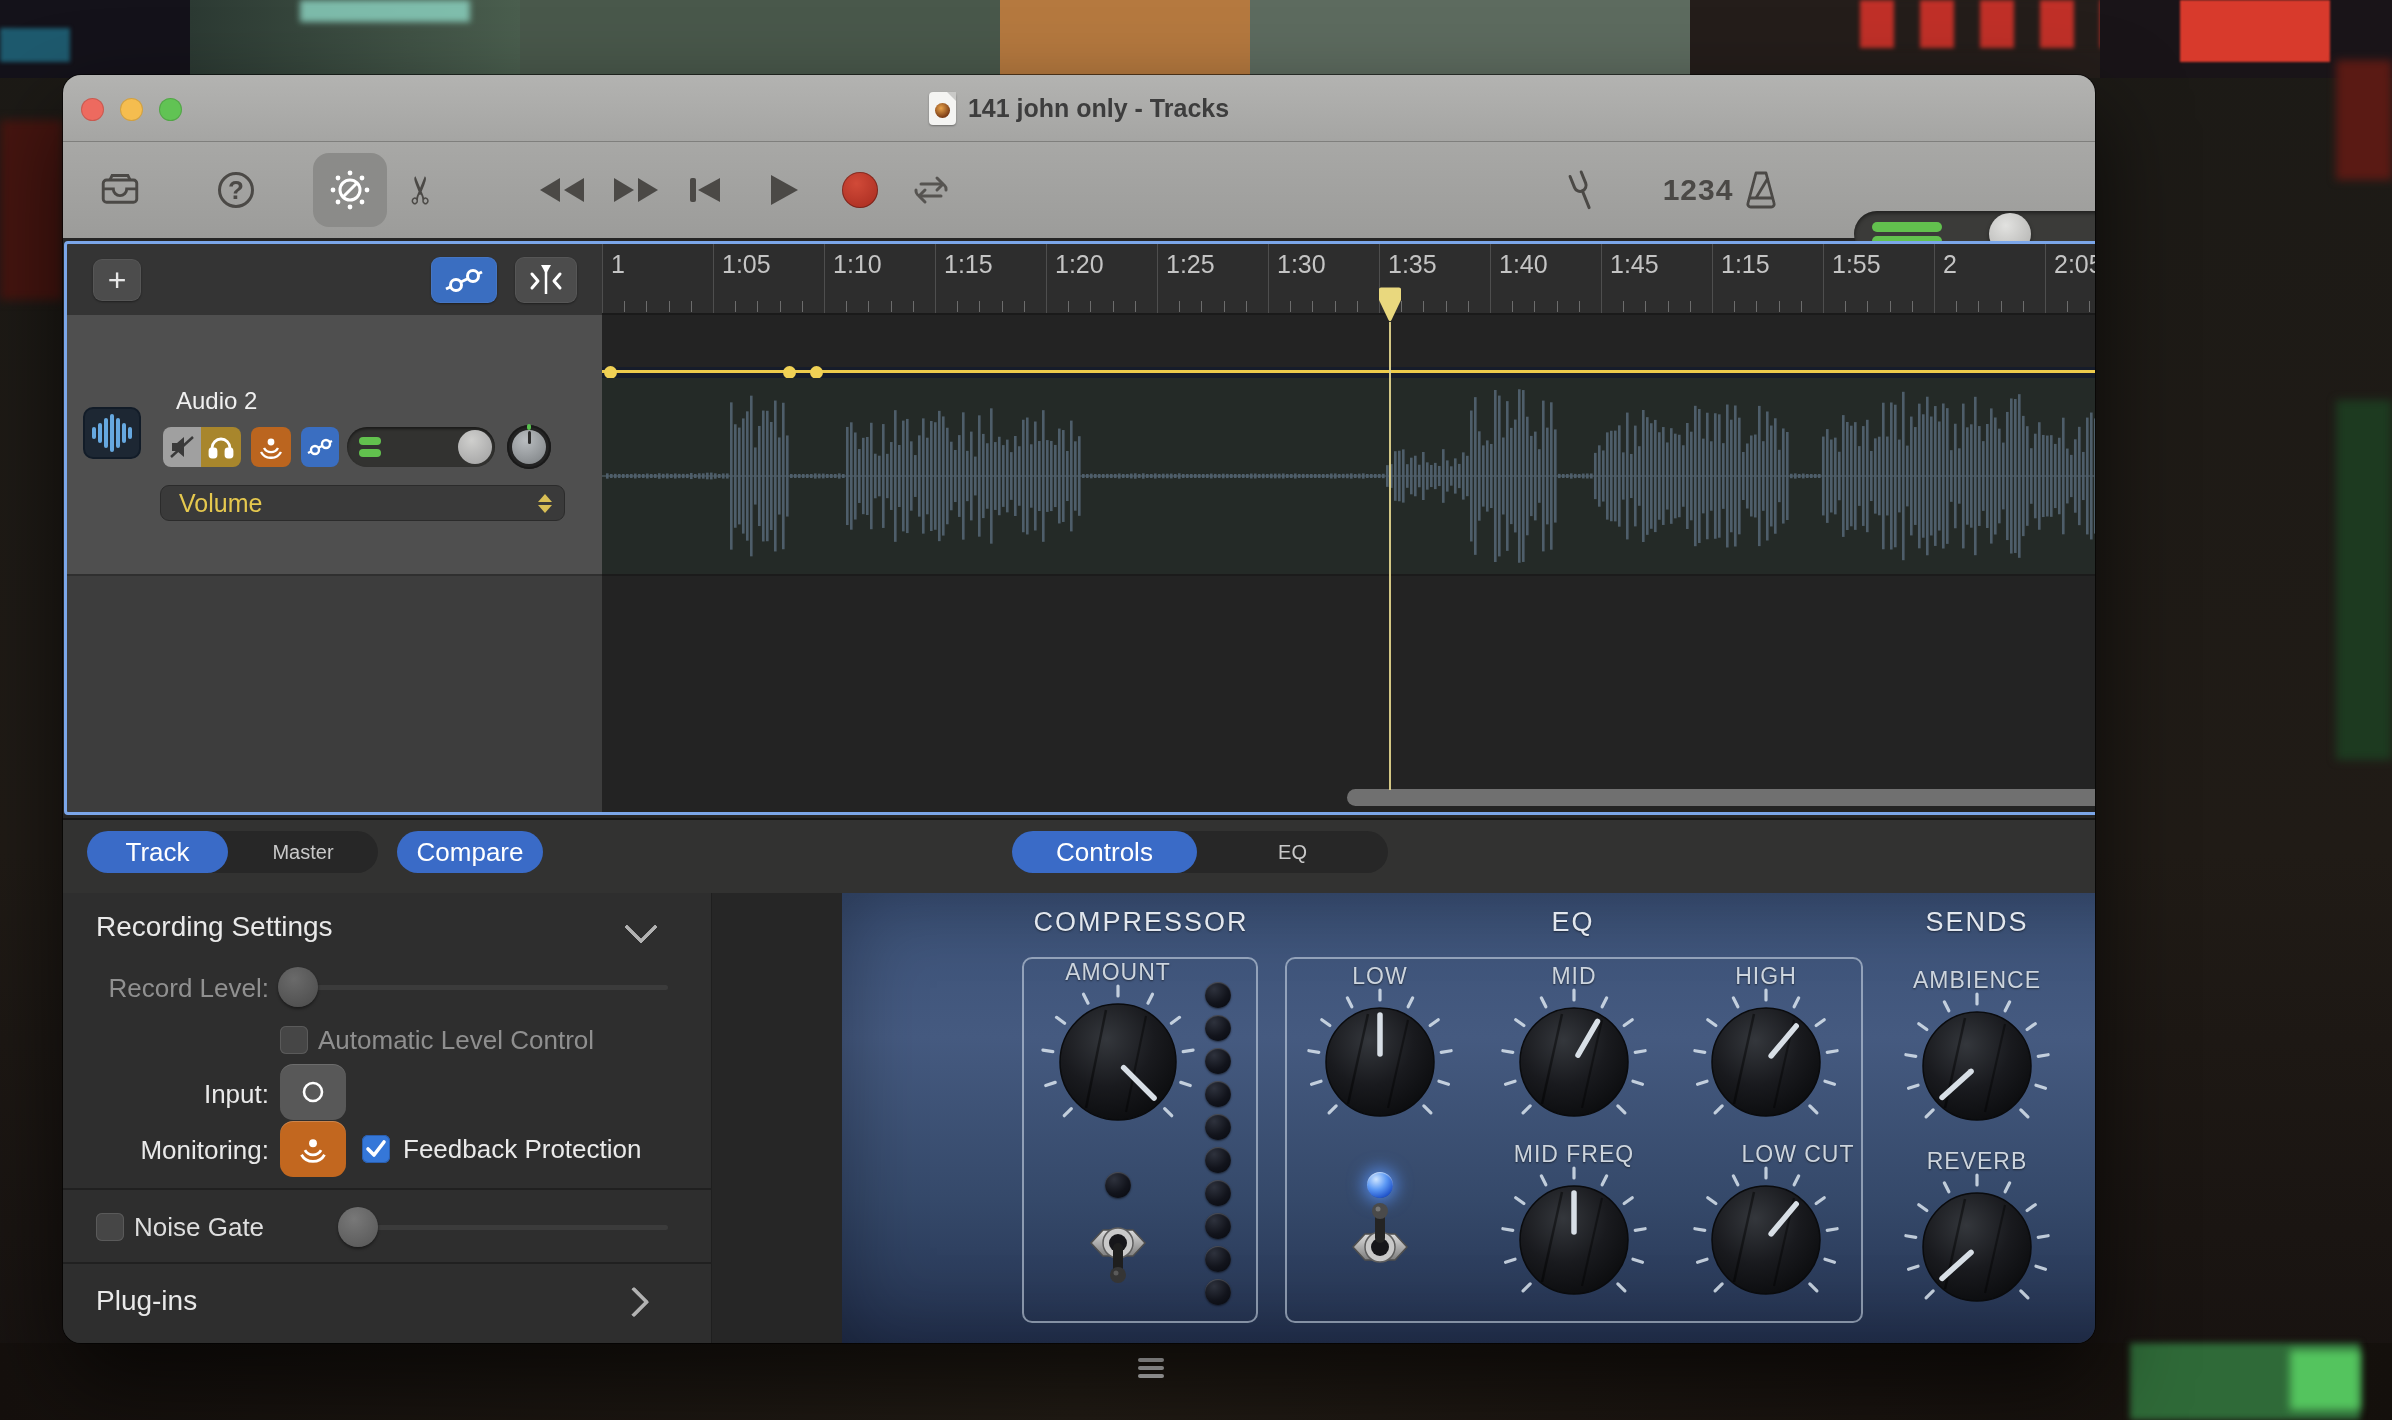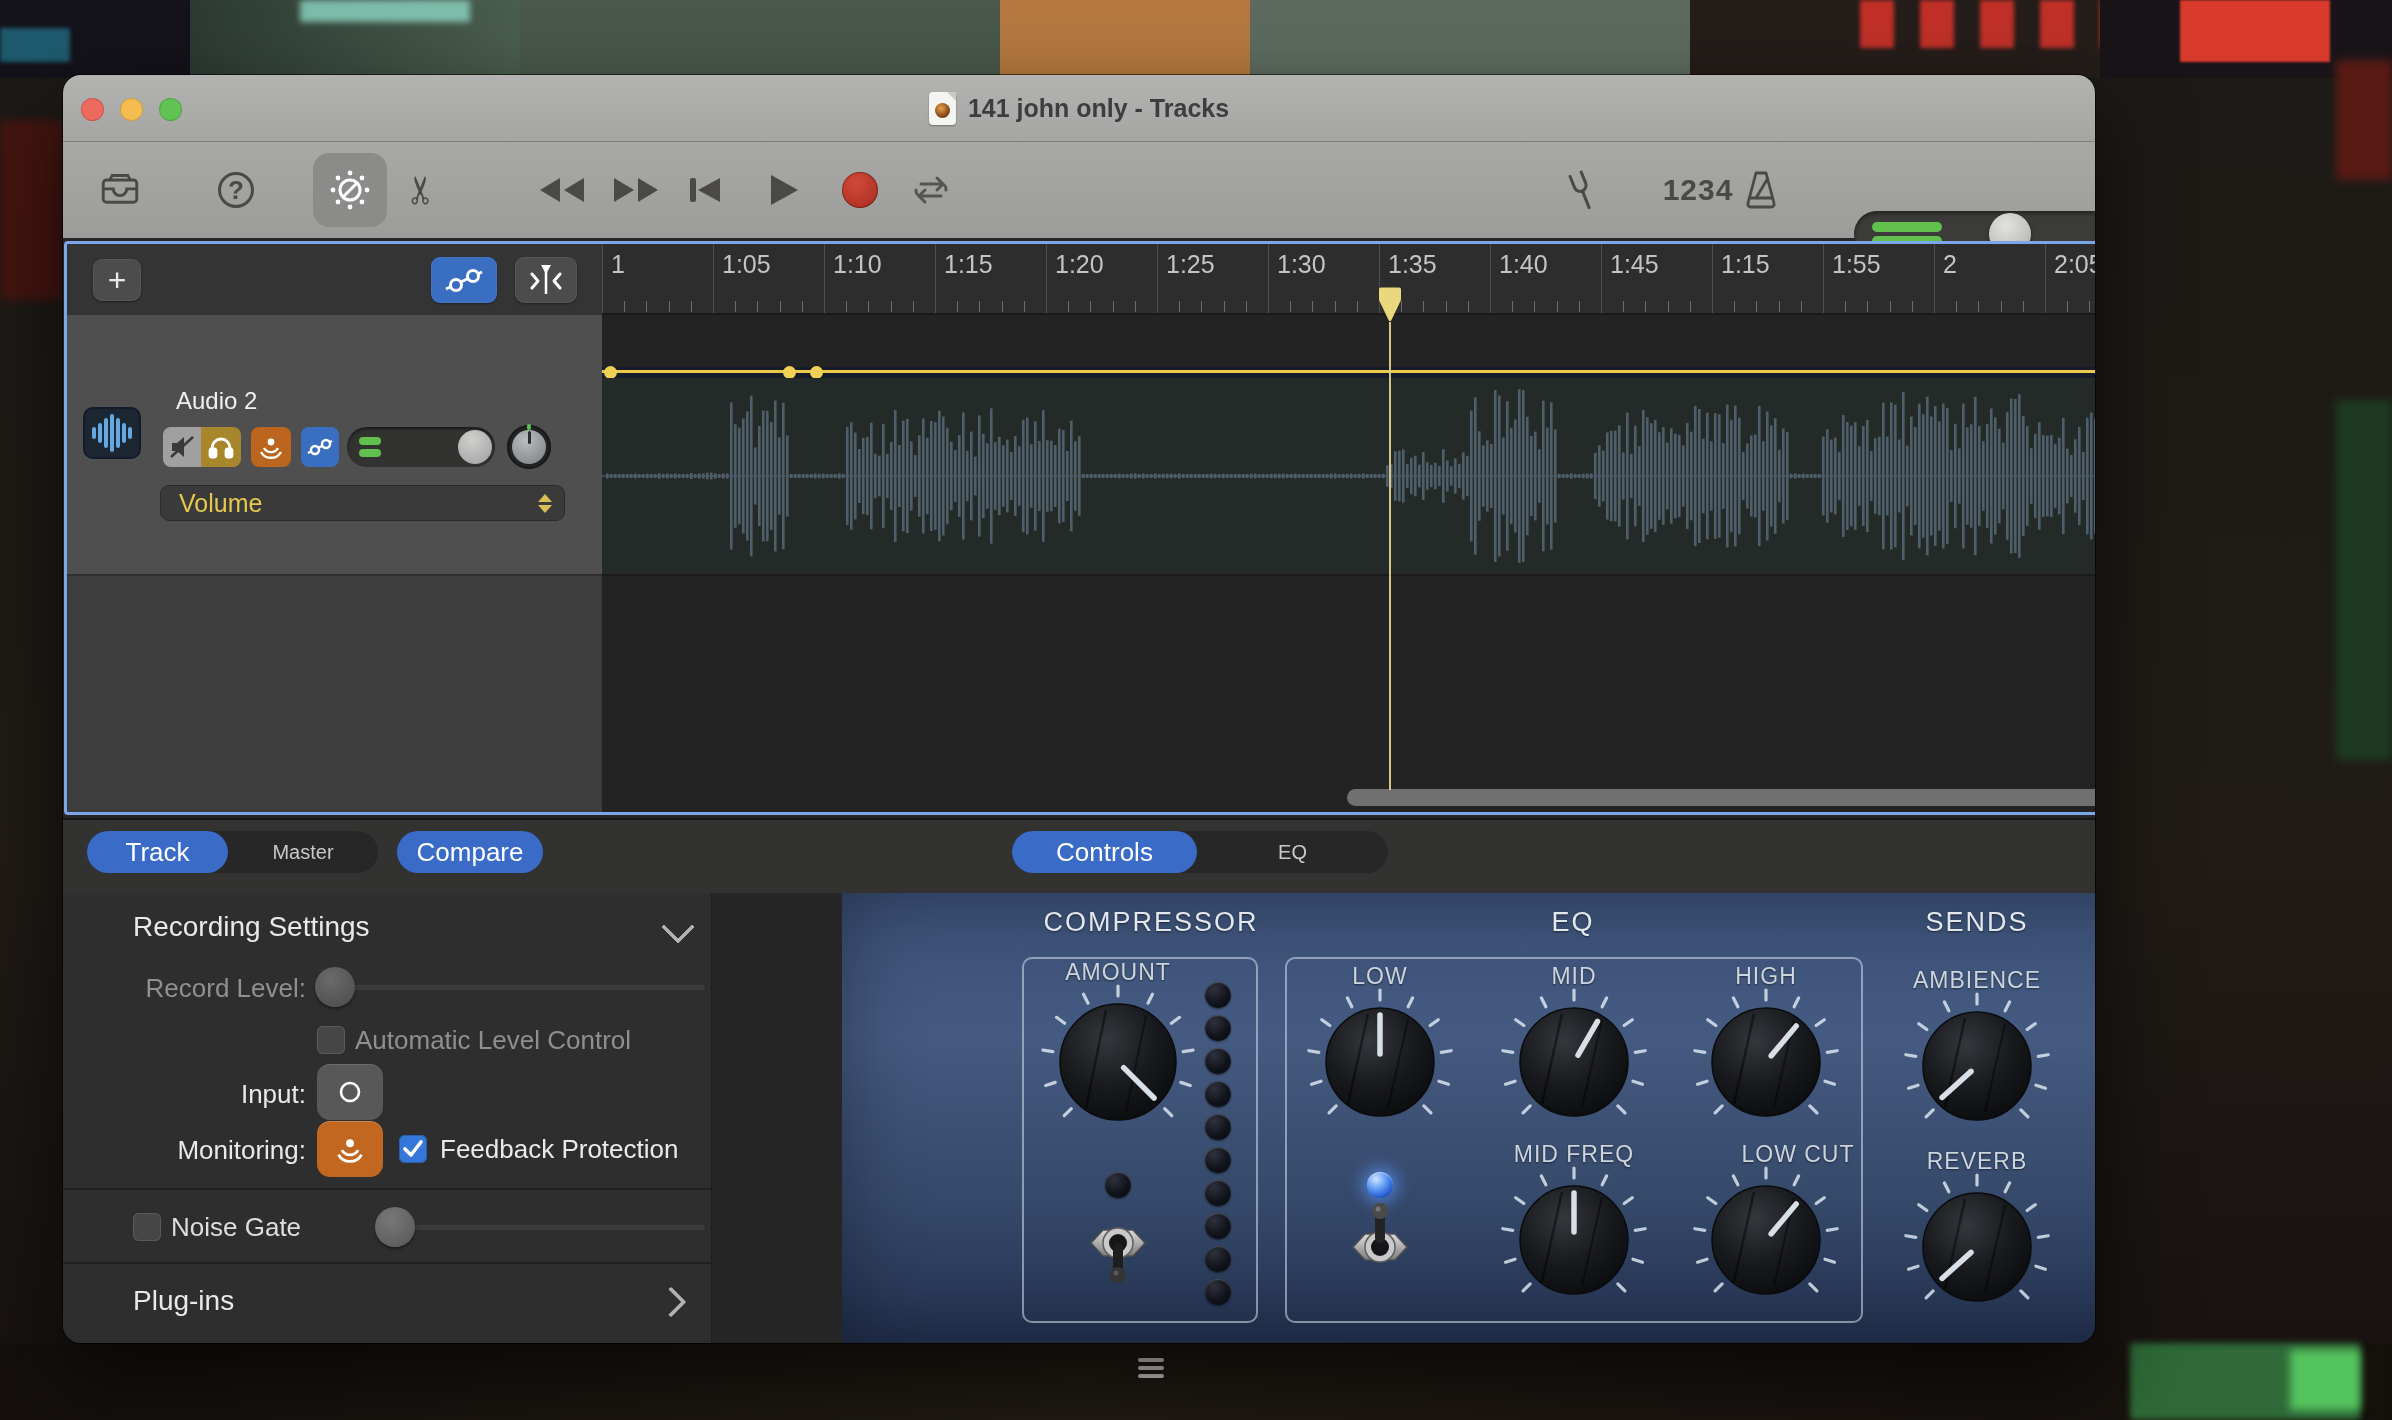--- a/index.html
+++ b/index.html
@@ -1,18 +1,18 @@
 <!DOCTYPE html>
 <html><head>
 <meta charset="utf-8">
 <style>
   * { margin:0; padding:0; box-sizing:border-box; }
   html,body { width:2392px; height:1420px; overflow:hidden; background:#15100f;
     font-family:"Liberation Sans", sans-serif; -webkit-font-smoothing:antialiased; }
-  .abs { position:absolute;margin-left:37px; }
+  .abs { position:absolute; }
 
   
   .desktop { position:absolute; inset:0; background:linear-gradient(180deg,#1c1a16 0%,#201b16 60%,#171210 100%); }
   .blob { position:absolute; }
 
   
   .window { position:absolute; left:63px; top:75px; width:2032px; height:1268px;
     border-radius:18px; overflow:hidden; background:#262626;
     box-shadow:0 0 0 1px rgba(0,0,0,.55), 0 40px 90px rgba(0,0,0,.65); }
 
@@ -1006,21 +1006,21 @@
   <div class="abs sl-knob" style="left:275px;top:1132px;background:radial-gradient(circle at 40% 30%,#787878,#5e5e5e 75%,#525252);"></div>
 
   <div class="divider" style="top:1187px;"></div>
 
   <div class="abs pl-white" style="left:33px;top:1210px;font-size:28px;">Plug-ins</div>
   <div class="abs" style="left:560px;top:1216px;">
       <div class="chev-rt"></div>
     </div>
 
   <div class="rack" id="rack">
-      <div class="rack-title" style="left: 309px; top: 14px; position: absolute;">COMPRESSOR</div>
+      <div class="rack-title" style="left: 299px; top: 14px; position: absolute;">COMPRESSOR</div>
       <div class="rack-box" style="left: 180px; top: 64px; width: 236px; height: 366px; position: absolute;"></div>
       <div class="knob-lab" style="left: 276px; top: 66px; position: absolute;">AMOUNT</div>
       <svg width="164" height="164" style="position: absolute; left: 194px; top: 87px;">
         <defs>
           <radialGradient id="kg1055_987" cx="40%" cy="30%" r="75%">
             <stop offset="0%" stop-color="#34373c"></stop>
             <stop offset="55%" stop-color="#191a1e"></stop>
             <stop offset="100%" stop-color="#0b0c0e"></stop>
           </radialGradient>
         </defs>

